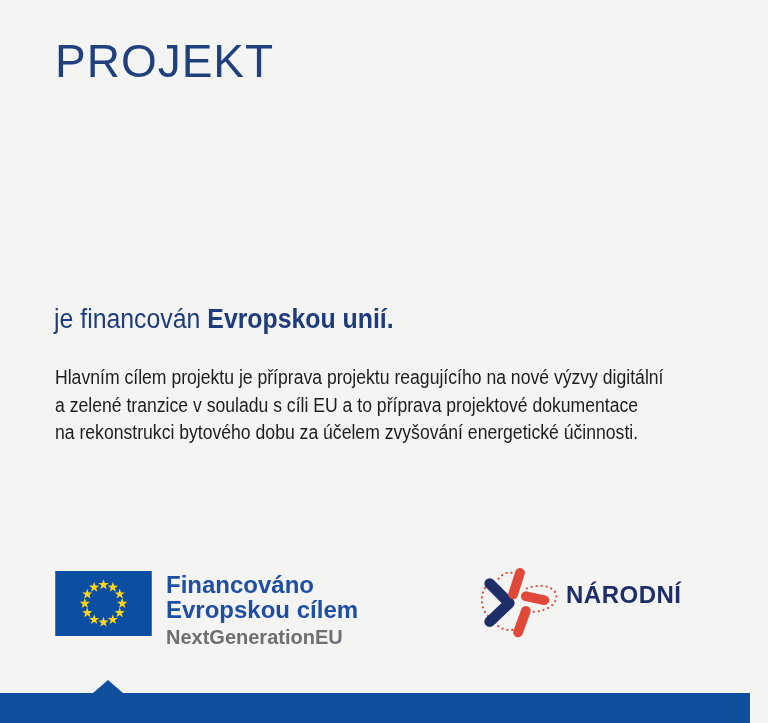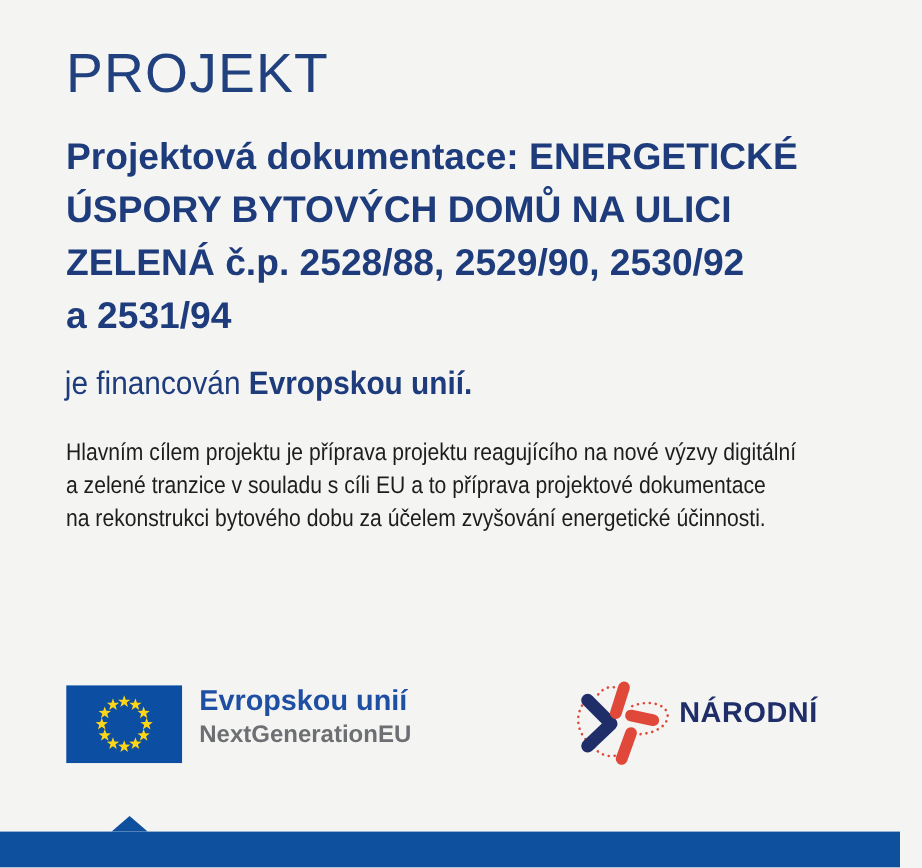--- a/index.html
+++ b/index.html
@@ -64,26 +64,20 @@
     border-bottom: 13px solid #0e509e;
   }
 </style>
 </head>
 <body>
 
 <div class="poster">
 
   <div class="kicker">PROJEKT</div>
 
-  <div class="heading">
-    <div>Projektová dokumentace: ENERGETICKÉ</div>
-    <div>ÚSPORY BYTOVÝCH DOMŮ NA ULICI</div>
-    <div>ZELENÁ č.p. 2528/88, 2529/90, 2530/92</div>
-    <div>a 2531/94</div>
-  </div>
 
   <div class="funding">
     <span>je financován</span>
     <b>Evropskou unií.</b>
   </div>
 
   <div class="body-text">
     <div>Hlavním cílem projektu je příprava projektu reagujícího na nové výzvy digitální</div>
     <div>a zelené tranzice v souladu s cíli EU a to příprava projektové dokumentace</div>
     <div>na rekonstrukci bytového dobu za účelem zvyšování energetické účinnosti.</div>
@@ -104,21 +98,22 @@
         <use href="#star" transform="translate(58.5,49.45)"></use>
         <use href="#star" transform="translate(49,52)"></use>
         <use href="#star" transform="translate(39.5,49.45)"></use>
         <use href="#star" transform="translate(32.55,42.5)"></use>
         <use href="#star" transform="translate(30,33)"></use>
         <use href="#star" transform="translate(32.55,23.5)"></use>
         <use href="#star" transform="translate(39.5,16.55)"></use>
       </g>
     </svg>
     <div class="eu-text">
-      <div class="l2">Evropskou unií</div>
+      <div class="l1">Financováno</div>
+      <div class="l2">Evropskou cílem</div>
       <div class="l3">NextGenerationEU</div>
     </div>
   </div>
 
   <div class="npo-logo">
     <svg class="npo-mark" viewBox="0 0 86 82" xmlns="http://www.w3.org/2000/svg">
 
       <g fill="none" stroke="#e0493a" stroke-width="2.2" stroke-linecap="round" stroke-dasharray="0.1 5">
         <path d="M 14,14 C 3,22 0,38 10,50 C 13,54 17,57 21,58"></path>
         <path d="M 21,12 C 25,7 30,5 35,6"></path>

